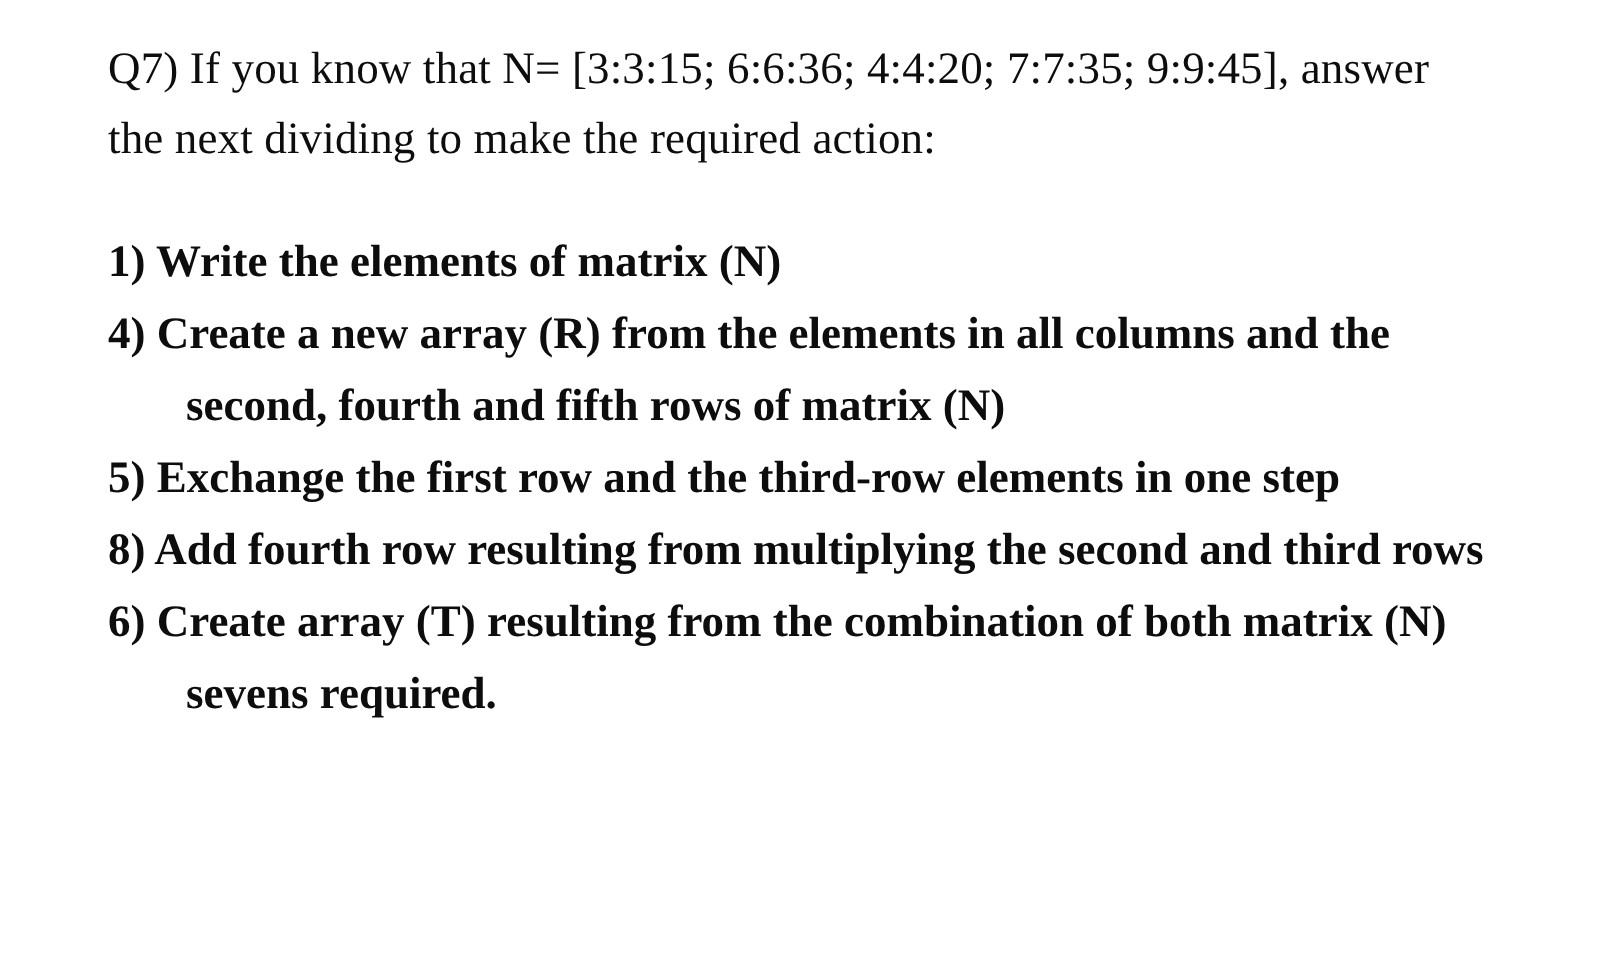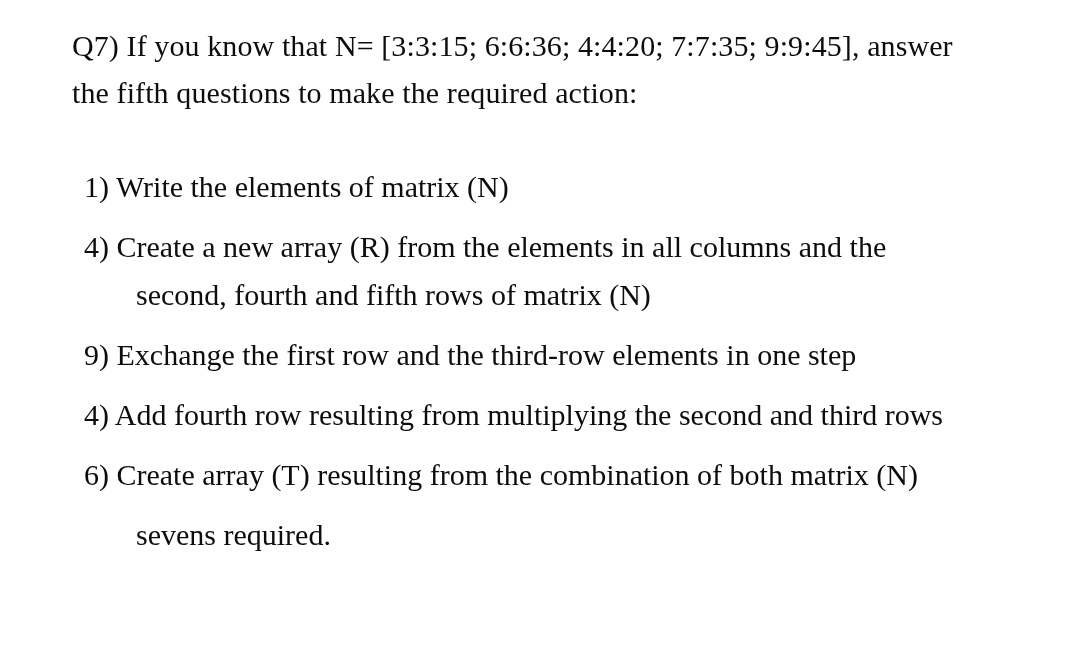--- a/index.html
+++ b/index.html
@@ -40,56 +40,57 @@
   }
   .steps {
     list-style: none;
     margin: 0;
     padding: 0;
     font-size: 30px;
     line-height: 1.6;
   }
   .steps li {
     display: block;
-    margin: 12px;
+    margin: 0;
     padding: 0;
+    font-weight: bold;
   }
   .step-line {
     display: block;
     white-space: pre-wrap;
   }
   .step-line.cont {
     padding-left: 52px;
   }
 </style>
 </head>
 <body>
 
 <div class="page">
 
   <div class="prompt">
     <span class="line">Q7) If you know that N= [3:3:15; 6:6:36; 4:4:20; 7:7:35; 9:9:45], answer</span>
-    <span class="line">the fifth questions to make the required action:</span>
+    <span class="line">the next dividing to make the required action:</span>
   </div>
 
   <div class="spacer"></div>
 
   <ol class="steps">
     <li>
       <span class="step-line">1) Write the elements of matrix (N)</span>
     </li>
     <li>
       <span class="step-line">4) Create a new array (R) from the elements in all columns and the</span>
       <span class="step-line cont">second, fourth and fifth rows of matrix (N)</span>
     </li>
     <li>
-      <span class="step-line">9) Exchange the first row and the third-row elements in one step</span>
+      <span class="step-line">5) Exchange the first row and the third-row elements in one step</span>
     </li>
     <li>
-      <span class="step-line">4) Add fourth row resulting from multiplying the second and third rows</span>
+      <span class="step-line">8) Add fourth row resulting from multiplying the second and third rows</span>
     </li>
     <li>
       <span class="step-line">6) Create array (T) resulting from the combination of both matrix (N)</span>
     </li>
     <li>
       <span class="step-line cont">sevens required.</span>
     </li>
   </ol>
 
 </div>

